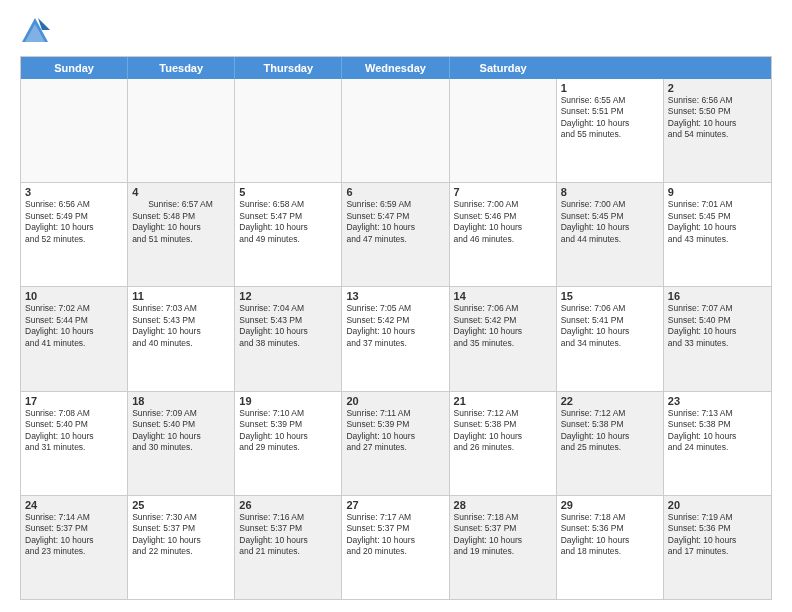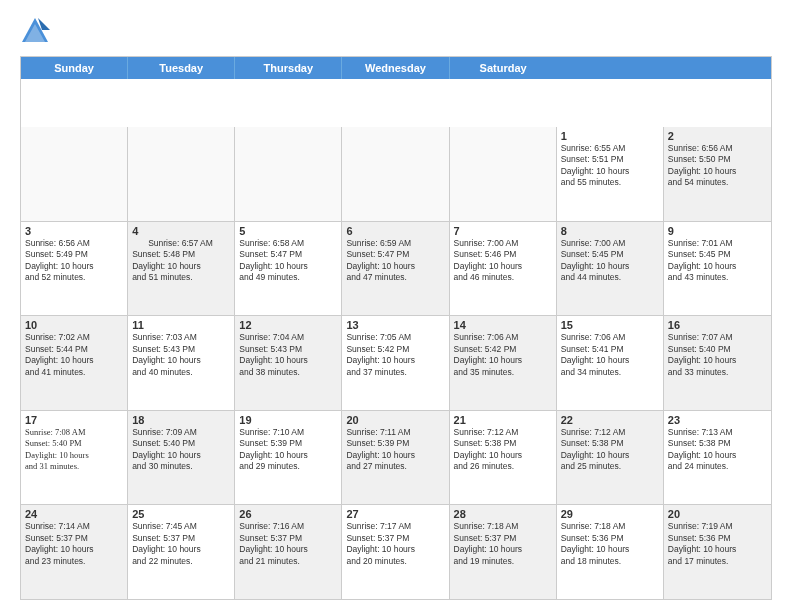--- a/index.html
+++ b/index.html
@@ -57,21 +57,20 @@
     }
     .sub-title {
       font-size: 16px;
       color: #555;
     }
     .calendar {
       flex: 1;
       display: flex;
       flex-direction: column;
       border: 1px solid #ccc;
-      gap: 48px;
     }
     .cal-header {
       display: grid;
       grid-template-columns: repeat(7, 1fr);
       background: #4a90d9;
     }
     .cal-header-cell {
       color: #fff;
       font-size: 11px;
       font-weight: bold;
@@ -216,21 +215,21 @@
           <div class="cal-cell"><span class="day-num">15</span><span class="cell-text" style="white-space: pre-line;">Sunrise: 7:06 AM
 Sunset: 5:41 PM
 Daylight: 10 hours
 and 34 minutes.</span></div>
           <div class="cal-cell shaded"><span class="day-num">16</span><span class="cell-text" style="white-space: pre-line;">Sunrise: 7:07 AM
 Sunset: 5:40 PM
 Daylight: 10 hours
 and 33 minutes.</span></div>
         </div>
         <div class="cal-row">
-          <div class="cal-cell"><span class="day-num">17</span><span class="cell-text" style="white-space: pre-line; font-family: Liberation Serif, serif;">Sunrise: 7:08 AM
+          <div class="cal-cell"><span class="day-num">17</span><span class="cell-text" style="white-space: pre-line;">Sunrise: 7:08 AM
 Sunset: 5:40 PM
 Daylight: 10 hours
 and 31 minutes.</span></div>
           <div class="cal-cell shaded"><span class="day-num">18</span><span class="cell-text" style="white-space: pre-line;">Sunrise: 7:09 AM
 Sunset: 5:40 PM
 Daylight: 10 hours
 and 30 minutes.</span></div>
           <div class="cal-cell"><span class="day-num">19</span><span class="cell-text" style="white-space: pre-line;">Sunrise: 7:10 AM
 Sunset: 5:39 PM
 Daylight: 10 hours
@@ -250,21 +249,21 @@
           <div class="cal-cell"><span class="day-num">23</span><span class="cell-text" style="white-space: pre-line;">Sunrise: 7:13 AM
 Sunset: 5:38 PM
 Daylight: 10 hours
 and 24 minutes.</span></div>
         </div>
         <div class="cal-row">
           <div class="cal-cell shaded"><span class="day-num">24</span><span class="cell-text" style="white-space: pre-line;">Sunrise: 7:14 AM
 Sunset: 5:37 PM
 Daylight: 10 hours
 and 23 minutes.</span></div>
-          <div class="cal-cell"><span class="day-num">25</span><span class="cell-text" style="white-space: pre-line;">Sunrise: 7:45 AM
+          <div class="cal-cell"><span class="day-num">25</span><span class="cell-text" style="white-space: pre-line;">Sunrise: 7:30 AM
 Sunset: 5:37 PM
 Daylight: 10 hours
 and 22 minutes.</span></div>
           <div class="cal-cell shaded"><span class="day-num">26</span><span class="cell-text" style="white-space: pre-line;">Sunrise: 7:16 AM
 Sunset: 5:37 PM
 Daylight: 10 hours
 and 21 minutes.</span></div>
           <div class="cal-cell"><span class="day-num">27</span><span class="cell-text" style="white-space: pre-line;">Sunrise: 7:17 AM
 Sunset: 5:37 PM
 Daylight: 10 hours

